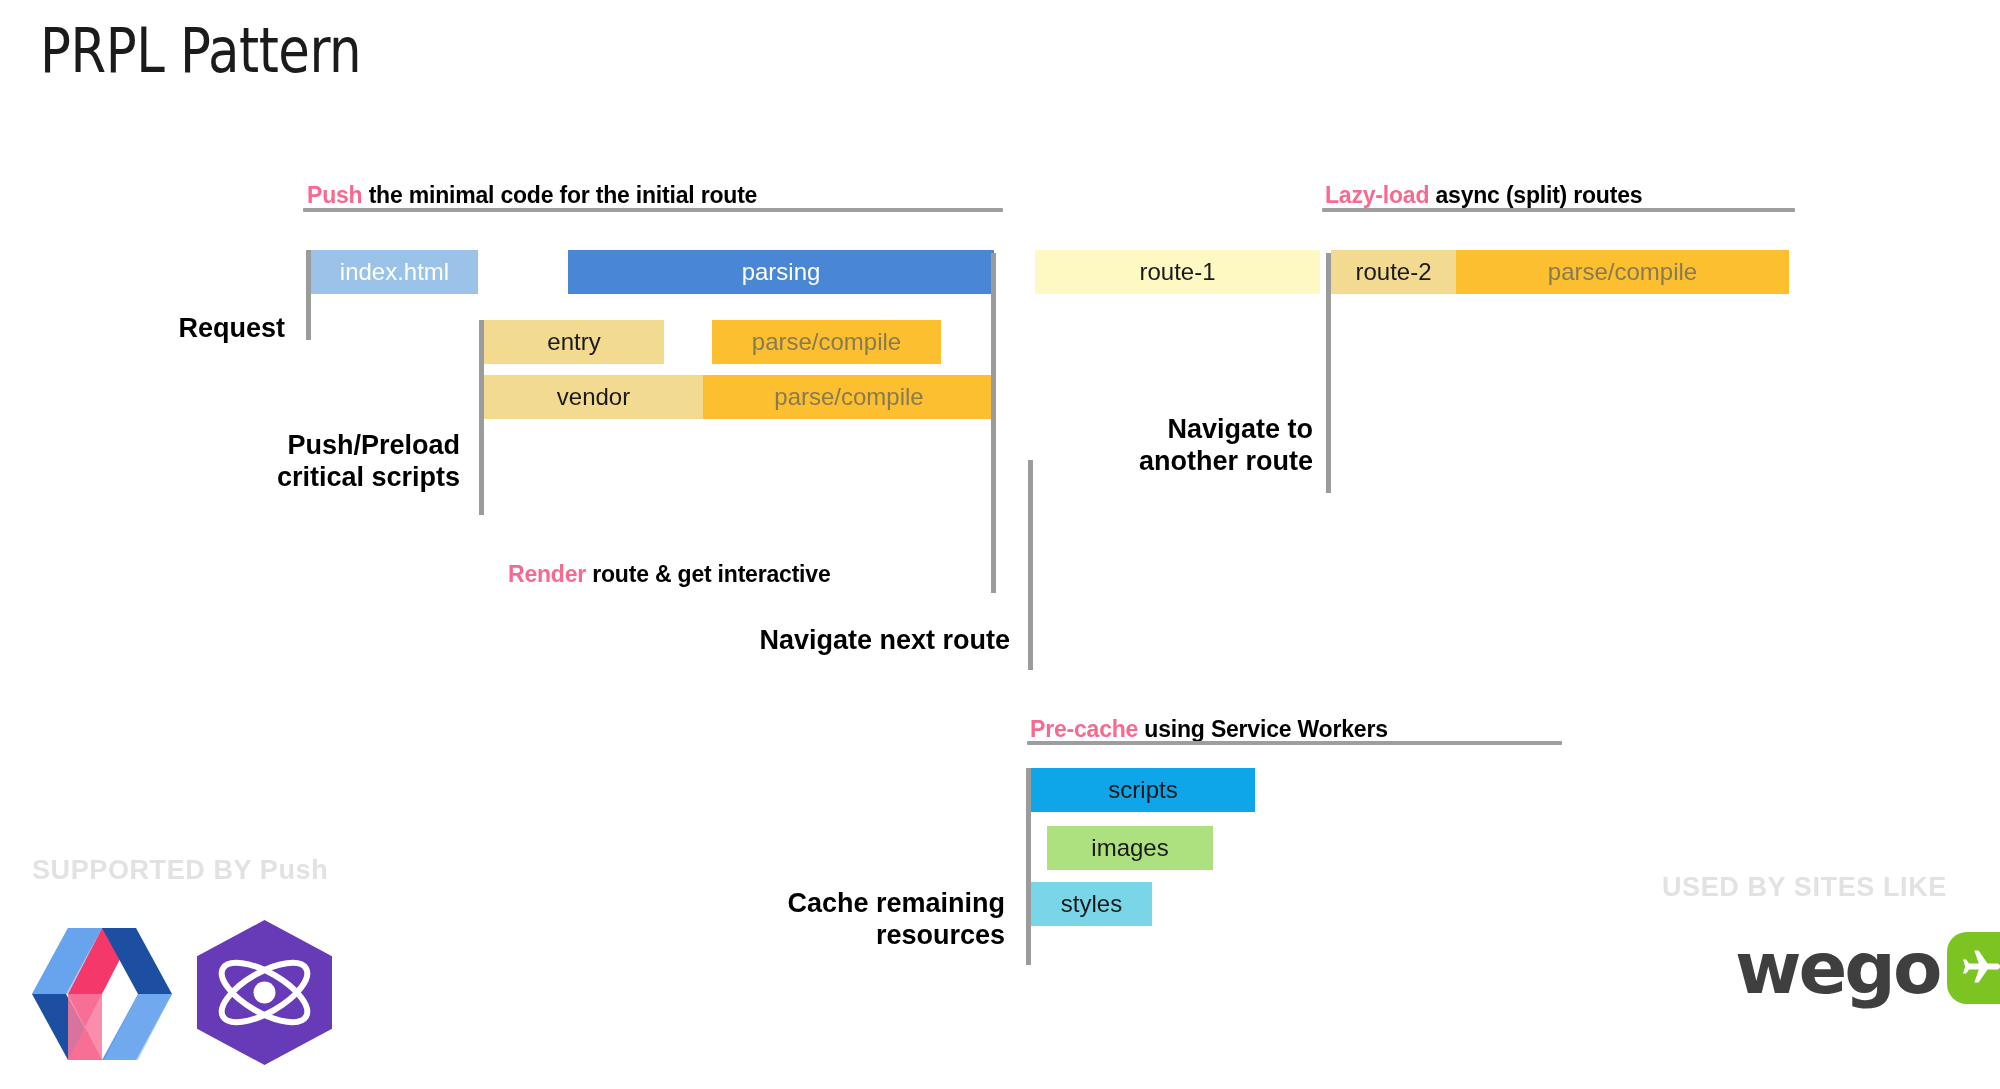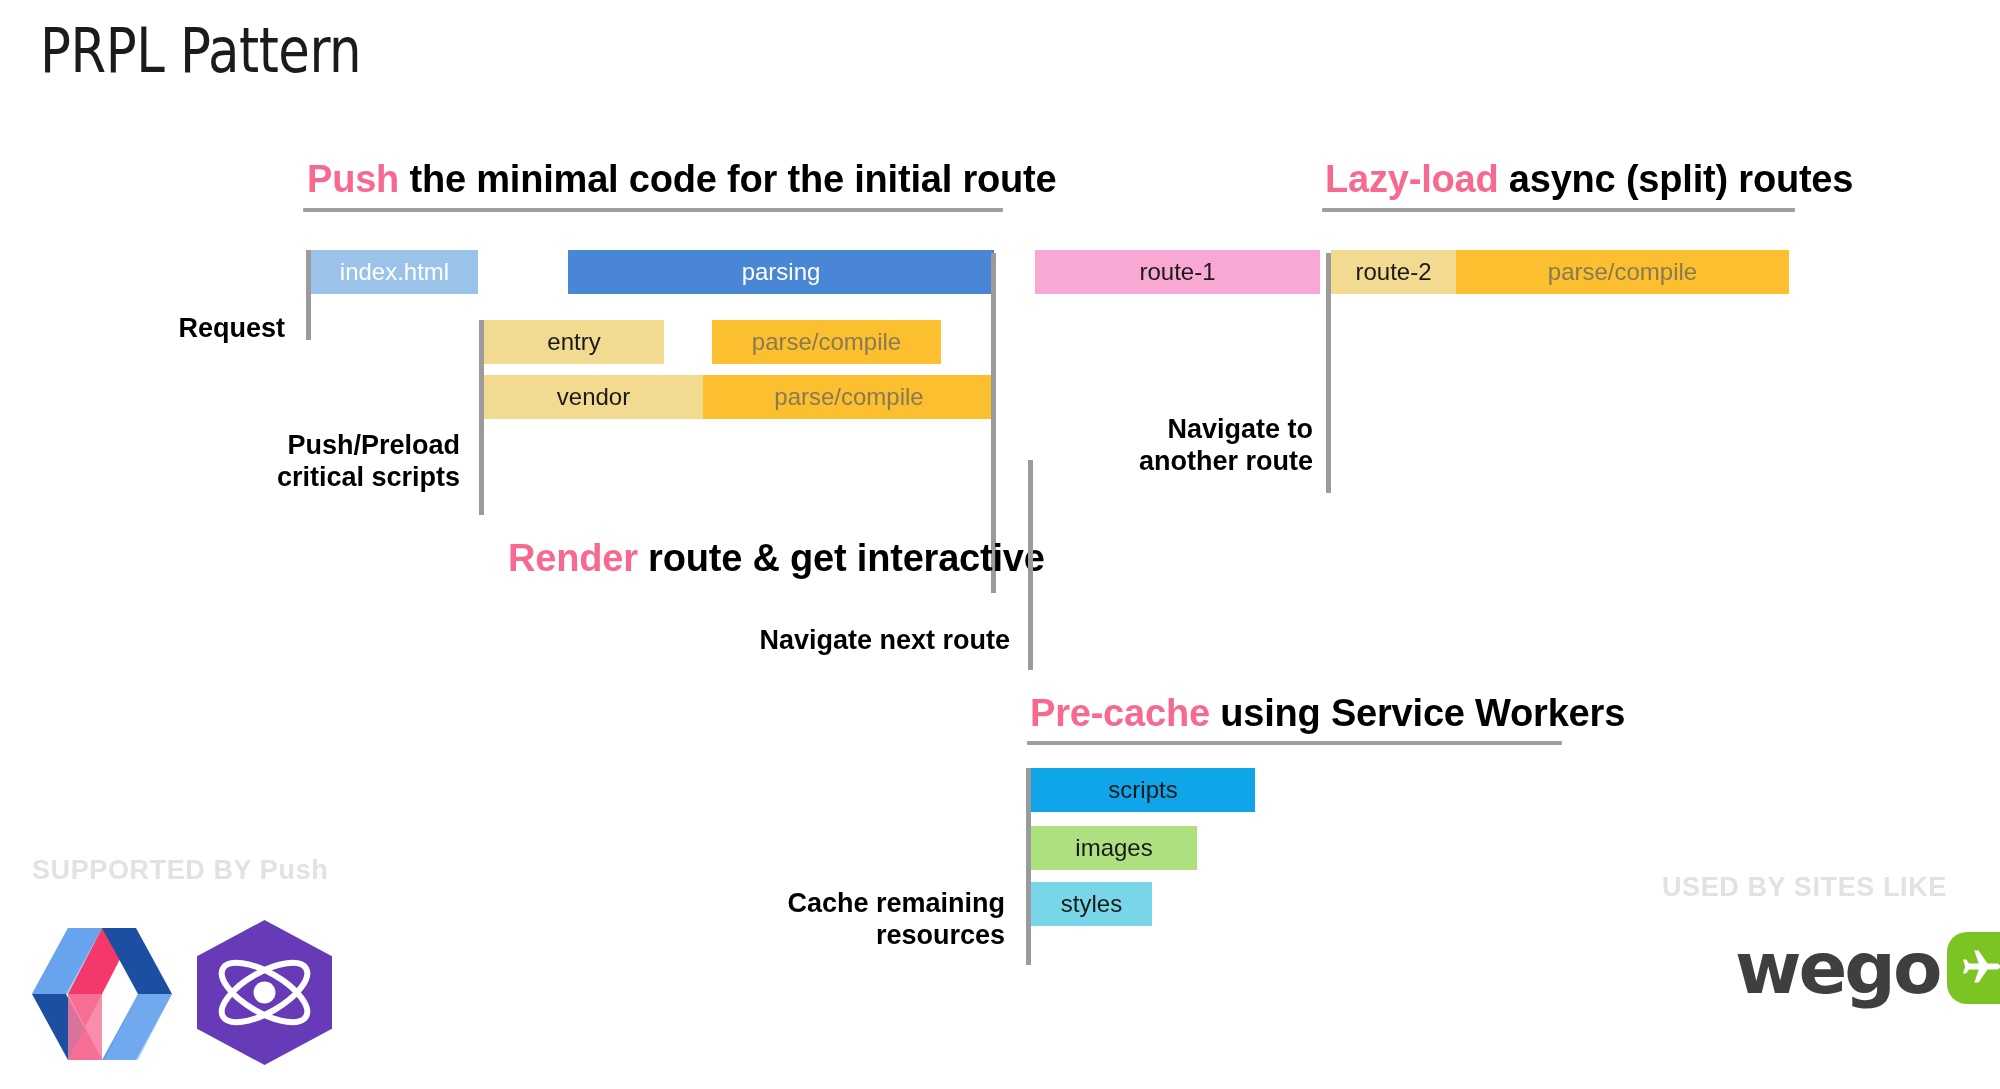--- a/index.html
+++ b/index.html
@@ -21,25 +21,26 @@
     letter-spacing:-0.5px;
     color:#1b1b1b;
     font-family:"DejaVu Sans Condensed","Liberation Sans",sans-serif;
     transform:scaleX(0.92);
     transform-origin:left top;
     white-space:nowrap;
   }
 
   
   .section-head{
-    font-size:38px;
+    font-size:23px;
     font-weight:bold;
     color:#000000;
     white-space:nowrap;
     letter-spacing:-0.2px;
+    margin-top:24px;
   }
   .section-head .accent{color:#F8698F;}
   .rule{background:#9e9e9e;height:4px;border-radius:1px;}
 
   
   .row-label{
     font-size:27px;
     font-weight:bold;
     color:#000000;
     text-align:right;
@@ -137,21 +138,21 @@
 
   <div class="abs axis" style="left:1028px;top:460px;height:210px;"></div>
   <div class="abs row-label" style="left:600px;top:625px;width:410px;">Navigate next route</div>
 
   <div class="abs section-head" style="left:1325px;top:158px;">
     <span class="accent">Lazy-load</span><span> async (split) routes</span>
   </div>
   <div class="abs rule" style="left:1322px;top:208px;width:473px;"></div>
 
   <div class="abs bar" style="left:1035px;top:250px;width:285px;">
-    <div class="seg lbl-dark" style="flex:1 1 auto;background:#f9a8d4;">route-1</div>
+    <div class="seg lbl-dark" style="flex:1 1 auto;background:#fef9c3;">route-1</div>
   </div>
 
   <div class="abs bar" style="left:1331px;top:250px;width:458px;">
     <div class="seg lbl-dark" style="width:125px;background:#F2DA90;">route-2</div>
     <div class="seg lbl-mute" style="flex:1 1 auto;background:#FBBF30;">parse/compile</div>
   </div>
 
   <div class="abs axis" style="left:1326px;top:253px;height:240px;"></div>
   <div class="abs row-label two-line" style="left:1030px;top:414px;width:283px;">
     <span>Navigate to</span><br>
@@ -161,21 +162,21 @@
   <div class="abs section-head" style="left:1030px;top:692px;">
     <span class="accent">Pre-cache</span><span> using Service Workers</span>
   </div>
   <div class="abs rule" style="left:1027px;top:741px;width:535px;"></div>
 
   <div class="abs axis" style="left:1026px;top:768px;height:197px;"></div>
 
   <div class="abs bar" style="left:1031px;top:768px;width:224px;">
     <div class="seg lbl-dark" style="flex:1 1 auto;background:#0ea5e9;">scripts</div>
   </div>
-  <div class="abs bar" style="left:1031px;top:826px;width:166px;">
+  <div class="abs bar" style="left:1031px;top:826px;width:166px;padding-left:16px;">
     <div class="seg lbl-dark" style="flex:1 1 auto;background:#ADE07E;">images</div>
   </div>
   <div class="abs bar" style="left:1031px;top:882px;width:121px;">
     <div class="seg lbl-dark" style="flex:1 1 auto;background:#79D6E8;">styles</div>
   </div>
 
   <div class="abs row-label two-line" style="left:660px;top:888px;width:345px;">
     <span>Cache remaining</span><br>
     <span>resources</span>
   </div>

